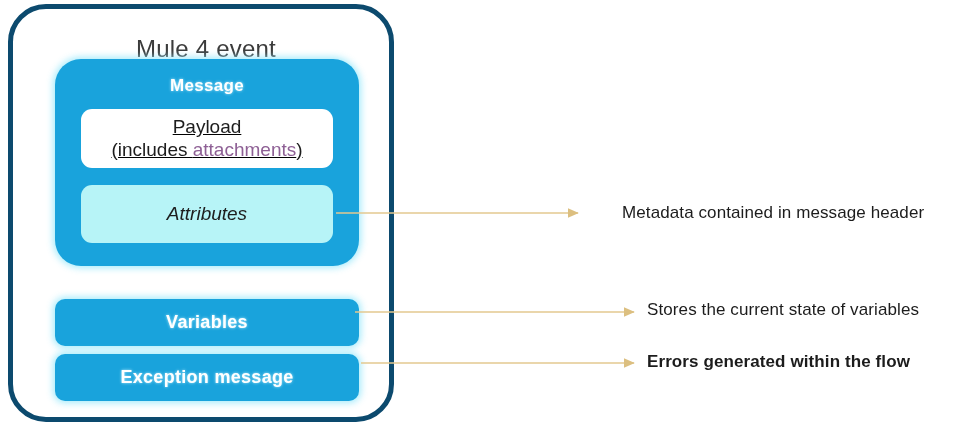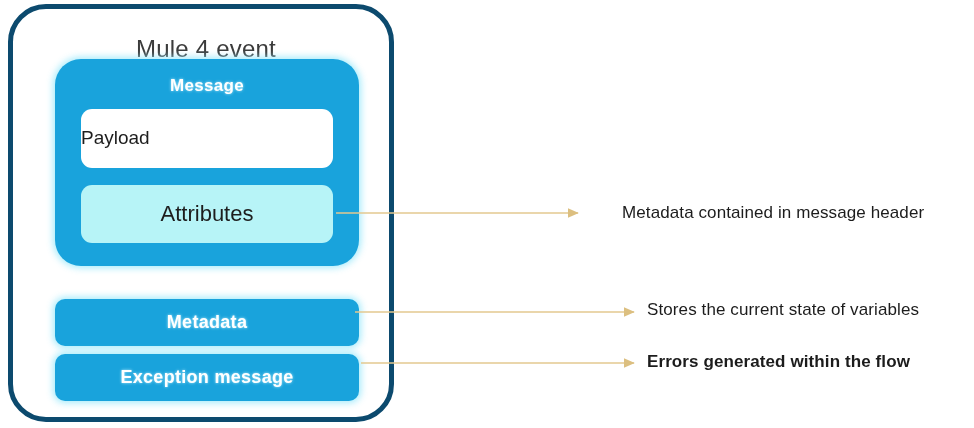--- a/index.html
+++ b/index.html
@@ -80,23 +80,24 @@
     position: absolute;
     left: 26px;
     top: 50px;
     width: 252px;
     height: 59px;
     box-sizing: border-box;
     background: #ffffff;
     border-radius: 11px;
     display: flex;
     flex-direction: column;
-    align-items: flex-start;
+    align-items: center;
     justify-content: center;
     line-height: 1.16;
+    text-decoration: underline;
   }
   .payload-line {
     font-size: 19px;
     color: #1d1d1d;
     white-space: nowrap;
   }
   .payload-line-2 {
     font-size: 19px;
     color: #1d1d1d;
     white-space: nowrap;
@@ -112,23 +113,24 @@
     width: 252px;
     height: 58px;
     box-sizing: border-box;
     background: #b7f4f7;
     border-radius: 11px;
     display: flex;
     align-items: center;
     justify-content: center;
   }
   .attributes-label {
-    font-size: 22px;
+    font-size: 19px;
     color: #1d1d1d;
     white-space: nowrap;
+    font-style: italic;
   }
 
   
   .flat-box {
     position: absolute;
     left: 42px;
     width: 304px;
     height: 47px;
     box-sizing: border-box;
     background: #19a3dc;
@@ -180,30 +182,31 @@
   <div class="event-container">
 
     <div class="event-title">Mule 4 event</div>
 
     <div class="message-box">
 
       <div class="message-title">Message</div>
 
       <div class="payload-box">
         <div class="payload-line">Payload</div>
+        <div class="payload-line-2"><span>(includes </span><span class="attachments-word">attachments</span><span>)</span></div>
       </div>
 
       <div class="attributes-box">
         <span class="attributes-label">Attributes</span>
       </div>
 
     </div>
 
     <div class="flat-box variables-box">
-      <span class="flat-label">Metadata</span>
+      <span class="flat-label">Variables</span>
     </div>
 
     <div class="flat-box exception-box">
       <span class="flat-label">Exception message</span>
     </div>
 
   </div>
 
   <svg id="connectors" viewBox="0 0 974 428" width="974" height="428">
     <defs>

